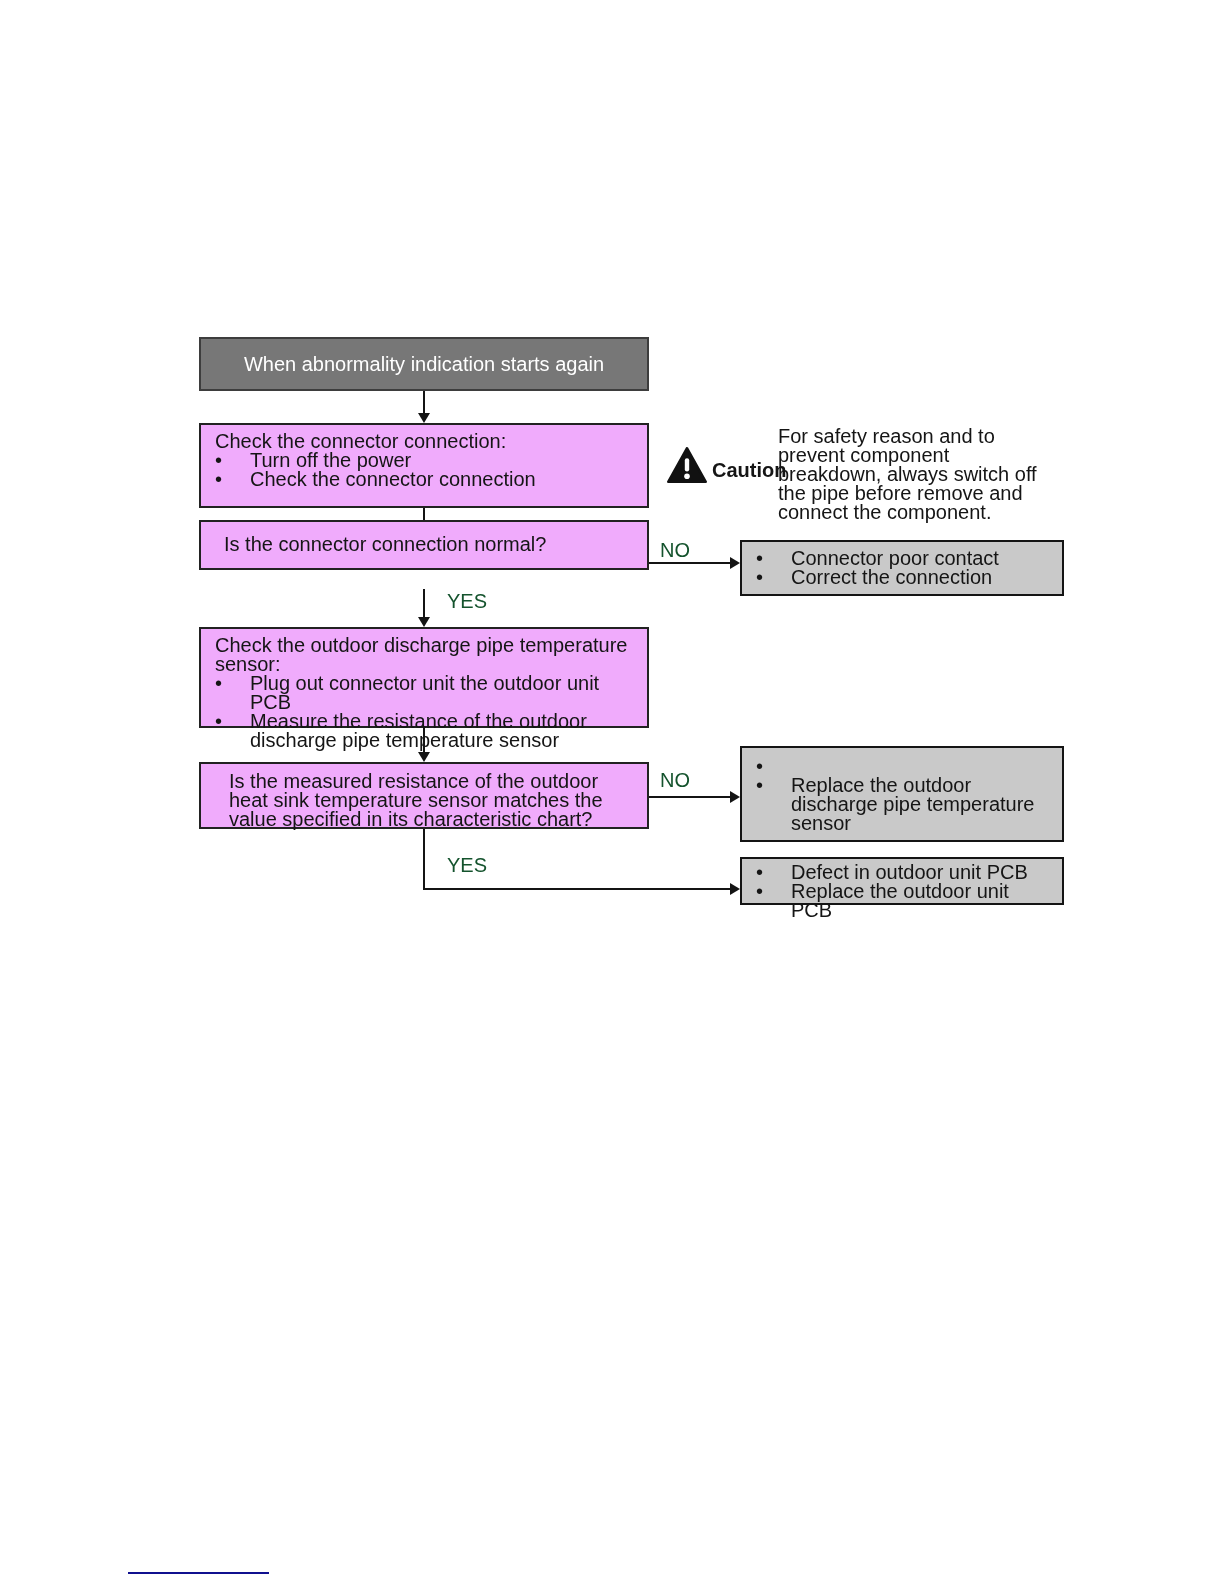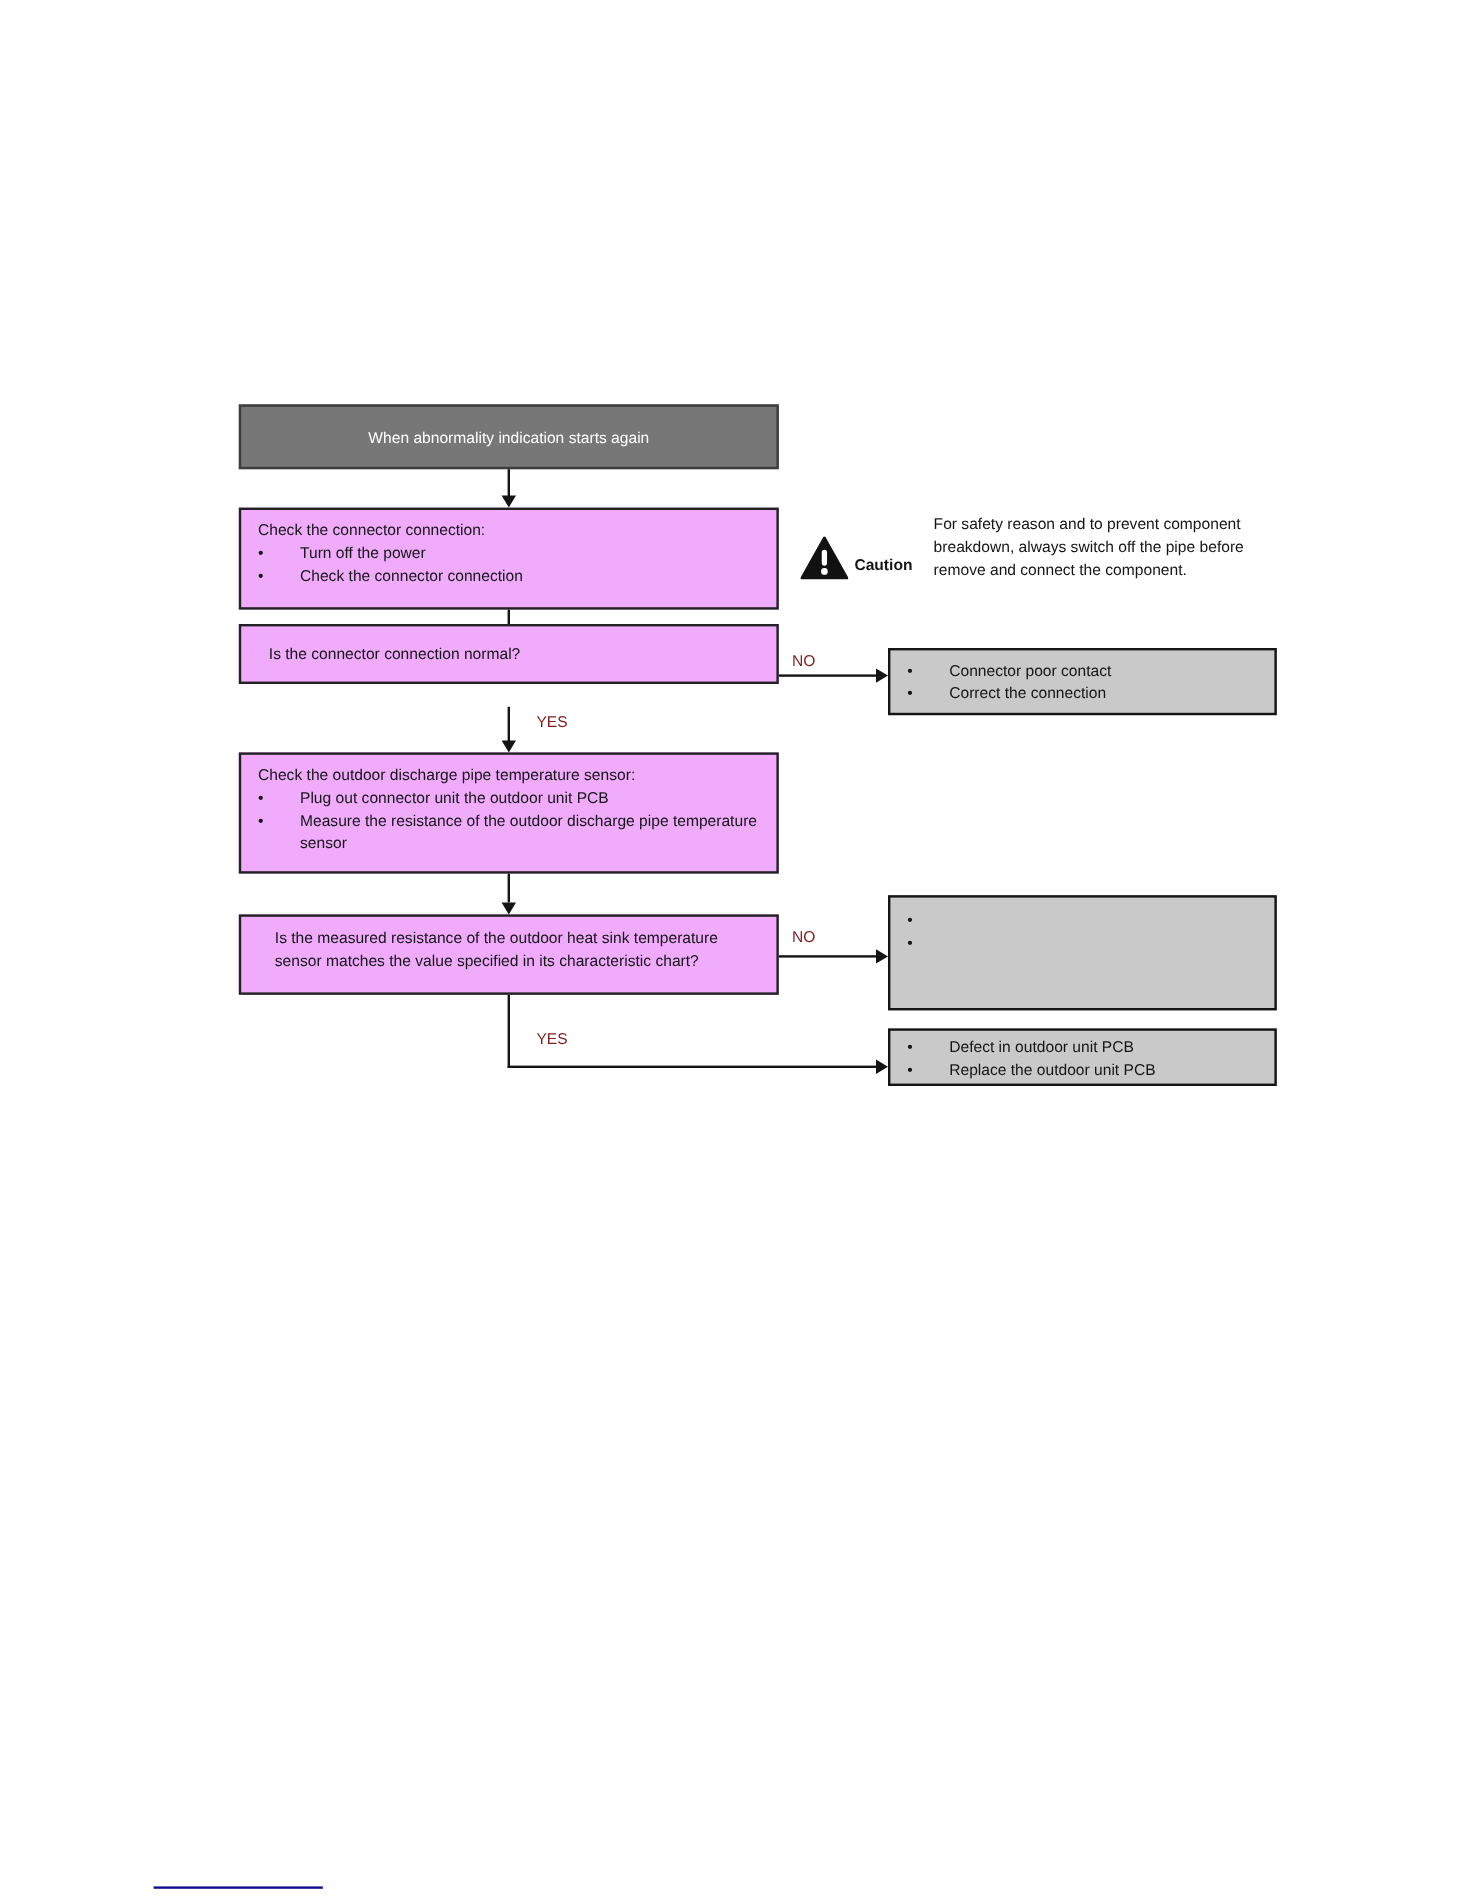--- a/index.html
+++ b/index.html
@@ -1,21 +1,21 @@
 <!DOCTYPE html>
 <html><head>
 <meta charset="utf-8">
 <style>
   html,body{margin:0;padding:0;background:#ffffff;}
   .page{
     position:relative;
     width:1224px;height:1584px;
     background:#ffffff;
     font-family:"Liberation Sans","DejaVu Sans",sans-serif;
-    font-size:13px;line-height:19px;color:#151515;
+    font-size:20px;line-height:19px;color:#151515;
     overflow:hidden;
   }
   .abs{position:absolute;}
   .box{
     position:absolute;
     border:2px solid #222222;
     background:#f0abfc;
     box-sizing:border-box;
   }
   .box.dark{
@@ -40,21 +40,21 @@
     border-left:6px solid transparent;
     border-right:6px solid transparent;
     border-top:10px solid #141414;
   }
   .ah-right{
     position:absolute;width:0;height:0;
     border-top:6px solid transparent;
     border-bottom:6px solid transparent;
     border-left:10px solid #141414;
   }
-  .branch-label{position:absolute;color:#7f1d1d;}
+  .branch-label{position:absolute;color:#14532d;}
   .caution-label{position:absolute;font-weight:bold;}
   .caution-note{position:absolute;width:274px;}
   .footer-link{
     position:absolute;
     height:2px;background:#10108f;
   }
 </style>
 </head>
 <body>
 
@@ -140,20 +140,21 @@
   <div class="hline" style="left:649px;top:796px;width:83px;"></div>
   <div class="ah-right" style="left:730px;top:791px;"></div>
 
   <div class="box gray" style="left:740px;top:746px;width:324px;height:96px;">
     <div style="padding:9px 8px 0 14px;">
       <div class="bul">
         <span class="dot">•</span>
       </div>
       <div class="bul">
         <span class="dot">•</span>
+        <span style="max-width:250px;">Replace the outdoor discharge pipe temperature sensor</span>
       </div>
     </div>
   </div>
 
   <div class="vline" style="left:423px;top:829px;height:61px;"></div>
   <div class="branch-label" style="left:447px;top:856px;">YES</div>
   <div class="hline" style="left:423px;top:888px;width:309px;"></div>
   <div class="ah-right" style="left:730px;top:883px;"></div>
 
   <div class="box gray" style="left:740px;top:857px;width:324px;height:48px;">

